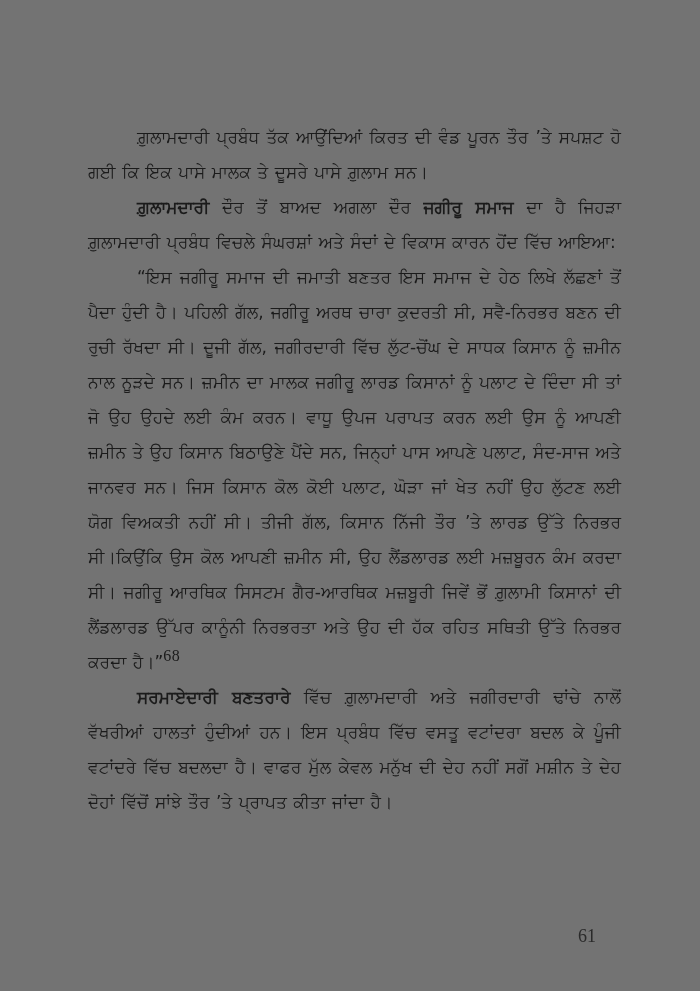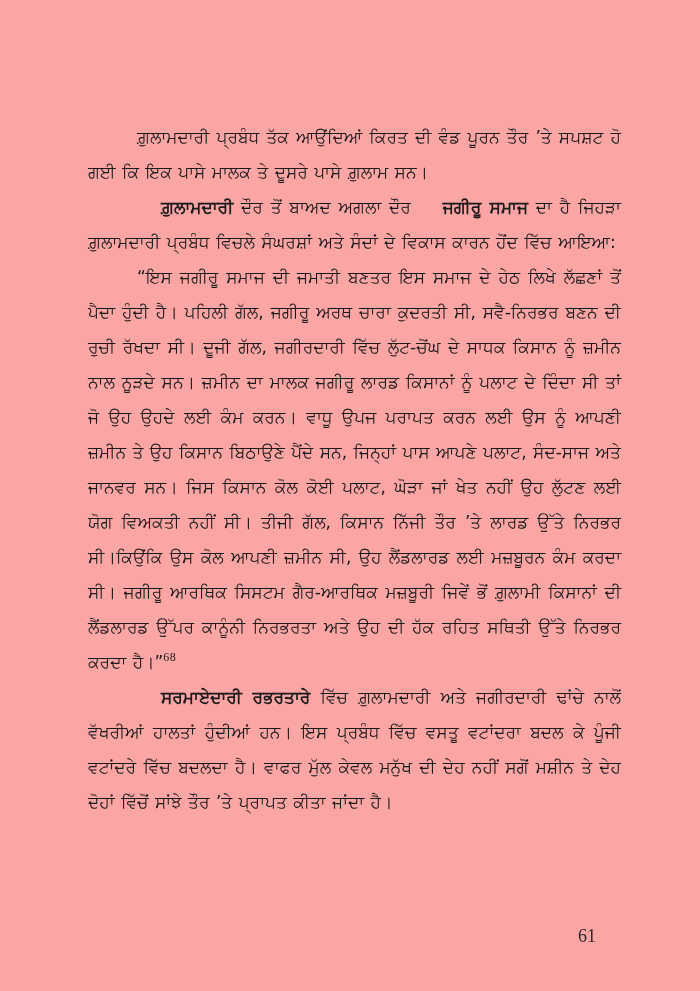--- a/index.html
+++ b/index.html
@@ -4,46 +4,45 @@
 <style>
   html, body {
     margin: 0;
     padding: 0;
     background: #e8e8e8;
   }
   .sheet {
     position: relative;
     width: 700px;
     height: 991px;
-    background: #fca5a5;
+    background: #737373;
     overflow: hidden;
     font-family: "DejaVu Sans", sans-serif;
     color: #1b1b1b;
   }
   .text-block {
     position: absolute;
     left: 88px;
     top: 120px;
     width: 533px;
   }
   .para {
     margin: 0;
     font-size: 17px;
     line-height: 35px;
     text-align: justify;
     text-indent: 49px;
     word-spacing: 1px;
   }
   .para b {
     font-weight: 700;
-    margin-left: 24px;
   }
   .fn {
     font-family: "Liberation Serif", serif;
-    font-size: 12px;
+    font-size: 16px;
     line-height: 0;
     vertical-align: super;
     letter-spacing: 0.5px;
   }
   .page-number {
     position: absolute;
     right: 104px;
     bottom: 44px;
     font-family: "Liberation Serif", serif;
     font-size: 18px;
@@ -58,18 +57,18 @@
   <div class="text-block">
 
     <p class="para">ਗ਼ੁਲਾਮਦਾਰੀ ਪ੍ਰਬੰਧ ਤੱਕ ਆਉਂਦਿਆਂ ਕਿਰਤ ਦੀ ਵੰਡ ਪੂਰਨ ਤੌਰ ’ਤੇ ਸਪਸ਼ਟ ਹੋ ਗਈ ਕਿ ਇਕ ਪਾਸੇ ਮਾਲਕ ਤੇ ਦੂਸਰੇ ਪਾਸੇ ਗ਼ੁਲਾਮ ਸਨ।</p>
 
 
     <p class="para"><b>ਗ਼ੁਲਾਮਦਾਰੀ</b><span> ਦੌਰ ਤੋਂ ਬਾਅਦ ਅਗਲਾ ਦੌਰ </span><b>ਜਗੀਰੂ ਸਮਾਜ</b><span> ਦਾ ਹੈ ਜਿਹੜਾ ਗ਼ੁਲਾਮਦਾਰੀ ਪ੍ਰਬੰਧ ਵਿਚਲੇ ਸੰਘਰਸ਼ਾਂ ਅਤੇ ਸੰਦਾਂ ਦੇ ਵਿਕਾਸ ਕਾਰਨ ਹੋਂਦ ਵਿੱਚ ਆਇਆ:</span></p>
 
     <p class="para"><span>“ਇਸ ਜਗੀਰੂ ਸਮਾਜ ਦੀ ਜਮਾਤੀ ਬਣਤਰ ਇਸ ਸਮਾਜ ਦੇ ਹੇਠ ਲਿਖੇ ਲੱਛਣਾਂ ਤੋਂ ਪੈਦਾ ਹੁੰਦੀ ਹੈ। ਪਹਿਲੀ ਗੱਲ, ਜਗੀਰੂ ਅਰਥ ਚਾਰਾ ਕੁਦਰਤੀ ਸੀ, ਸਵੈ-ਨਿਰਭਰ ਬਣਨ ਦੀ ਰੁਚੀ ਰੱਖਦਾ ਸੀ। ਦੂਜੀ ਗੱਲ, ਜਗੀਰਦਾਰੀ ਵਿੱਚ ਲੁੱਟ-ਚੋਂਘ ਦੇ ਸਾਧਕ ਕਿਸਾਨ ਨੂੰ ਜ਼ਮੀਨ ਨਾਲ ਨੂੜਦੇ ਸਨ। ਜ਼ਮੀਨ ਦਾ ਮਾਲਕ ਜਗੀਰੂ ਲਾਰਡ ਕਿਸਾਨਾਂ ਨੂੰ ਪਲਾਟ ਦੇ ਦਿੰਦਾ ਸੀ ਤਾਂ ਜੋ ਉਹ ਉਹਦੇ ਲਈ ਕੰਮ ਕਰਨ। ਵਾਧੂ ਉਪਜ ਪਰਾਪਤ ਕਰਨ ਲਈ ਉਸ ਨੂੰ ਆਪਣੀ ਜ਼ਮੀਨ ਤੇ ਉਹ ਕਿਸਾਨ ਬਿਠਾਉਣੇ ਪੈਂਦੇ ਸਨ, ਜਿਨ੍ਹਾਂ ਪਾਸ ਆਪਣੇ ਪਲਾਟ, ਸੰਦ-ਸਾਜ ਅਤੇ ਜਾਨਵਰ ਸਨ। ਜਿਸ ਕਿਸਾਨ ਕੋਲ ਕੋਈ ਪਲਾਟ, ਘੋੜਾ ਜਾਂ ਖੇਤ ਨਹੀਂ ਉਹ ਲੁੱਟਣ ਲਈ ਯੋਗ ਵਿਅਕਤੀ ਨਹੀਂ ਸੀ। ਤੀਜੀ ਗੱਲ, ਕਿਸਾਨ ਨਿੱਜੀ ਤੌਰ ’ਤੇ ਲਾਰਡ ਉੱਤੇ ਨਿਰਭਰ ਸੀ।ਕਿਉਂਕਿ ਉਸ ਕੋਲ ਆਪਣੀ ਜ਼ਮੀਨ ਸੀ, ਉਹ ਲੈਂਡਲਾਰਡ ਲਈ ਮਜ਼ਬੂਰਨ ਕੰਮ ਕਰਦਾ ਸੀ। ਜਗੀਰੂ ਆਰਥਿਕ ਸਿਸਟਮ ਗੈਰ-ਆਰਥਿਕ ਮਜ਼ਬੂਰੀ ਜਿਵੇਂ ਭੋਂ ਗ਼ੁਲਾਮੀ ਕਿਸਾਨਾਂ ਦੀ ਲੈਂਡਲਾਰਡ ਉੱਪਰ ਕਾਨੂੰਨੀ ਨਿਰਭਰਤਾ ਅਤੇ ਉਹ ਦੀ ਹੱਕ ਰਹਿਤ ਸਥਿਤੀ ਉੱਤੇ ਨਿਰਭਰ ਕਰਦਾ ਹੈ।”</span><span class="fn">68</span></p>
 
 
-    <p class="para"><b>ਸਰਮਾਏਦਾਰੀ ਰਭਰਤਾਰੇ</b><span> ਵਿੱਚ ਗ਼ੁਲਾਮਦਾਰੀ ਅਤੇ ਜਗੀਰਦਾਰੀ ਢਾਂਚੇ ਨਾਲੋਂ ਵੱਖਰੀਆਂ ਹਾਲਤਾਂ ਹੁੰਦੀਆਂ ਹਨ। ਇਸ ਪ੍ਰਬੰਧ ਵਿੱਚ ਵਸਤੂ ਵਟਾਂਦਰਾ ਬਦਲ ਕੇ ਪੂੰਜੀ ਵਟਾਂਦਰੇ ਵਿੱਚ ਬਦਲਦਾ ਹੈ। ਵਾਫਰ ਮੁੱਲ ਕੇਵਲ ਮਨੁੱਖ ਦੀ ਦੇਹ ਨਹੀਂ ਸਗੋਂ ਮਸ਼ੀਨ ਤੇ ਦੇਹ ਦੋਹਾਂ ਵਿੱਚੋਂ ਸਾਂਝੇ ਤੌਰ ’ਤੇ ਪ੍ਰਾਪਤ ਕੀਤਾ ਜਾਂਦਾ ਹੈ।</span></p>
+    <p class="para"><b>ਸਰਮਾਏਦਾਰੀ ਬਣਤਰਾਰੇ</b><span> ਵਿੱਚ ਗ਼ੁਲਾਮਦਾਰੀ ਅਤੇ ਜਗੀਰਦਾਰੀ ਢਾਂਚੇ ਨਾਲੋਂ ਵੱਖਰੀਆਂ ਹਾਲਤਾਂ ਹੁੰਦੀਆਂ ਹਨ। ਇਸ ਪ੍ਰਬੰਧ ਵਿੱਚ ਵਸਤੂ ਵਟਾਂਦਰਾ ਬਦਲ ਕੇ ਪੂੰਜੀ ਵਟਾਂਦਰੇ ਵਿੱਚ ਬਦਲਦਾ ਹੈ। ਵਾਫਰ ਮੁੱਲ ਕੇਵਲ ਮਨੁੱਖ ਦੀ ਦੇਹ ਨਹੀਂ ਸਗੋਂ ਮਸ਼ੀਨ ਤੇ ਦੇਹ ਦੋਹਾਂ ਵਿੱਚੋਂ ਸਾਂਝੇ ਤੌਰ ’ਤੇ ਪ੍ਰਾਪਤ ਕੀਤਾ ਜਾਂਦਾ ਹੈ।</span></p>
 
   </div>
 
   <div class="page-number">61</div>
 </div>
 
 </body></html>

